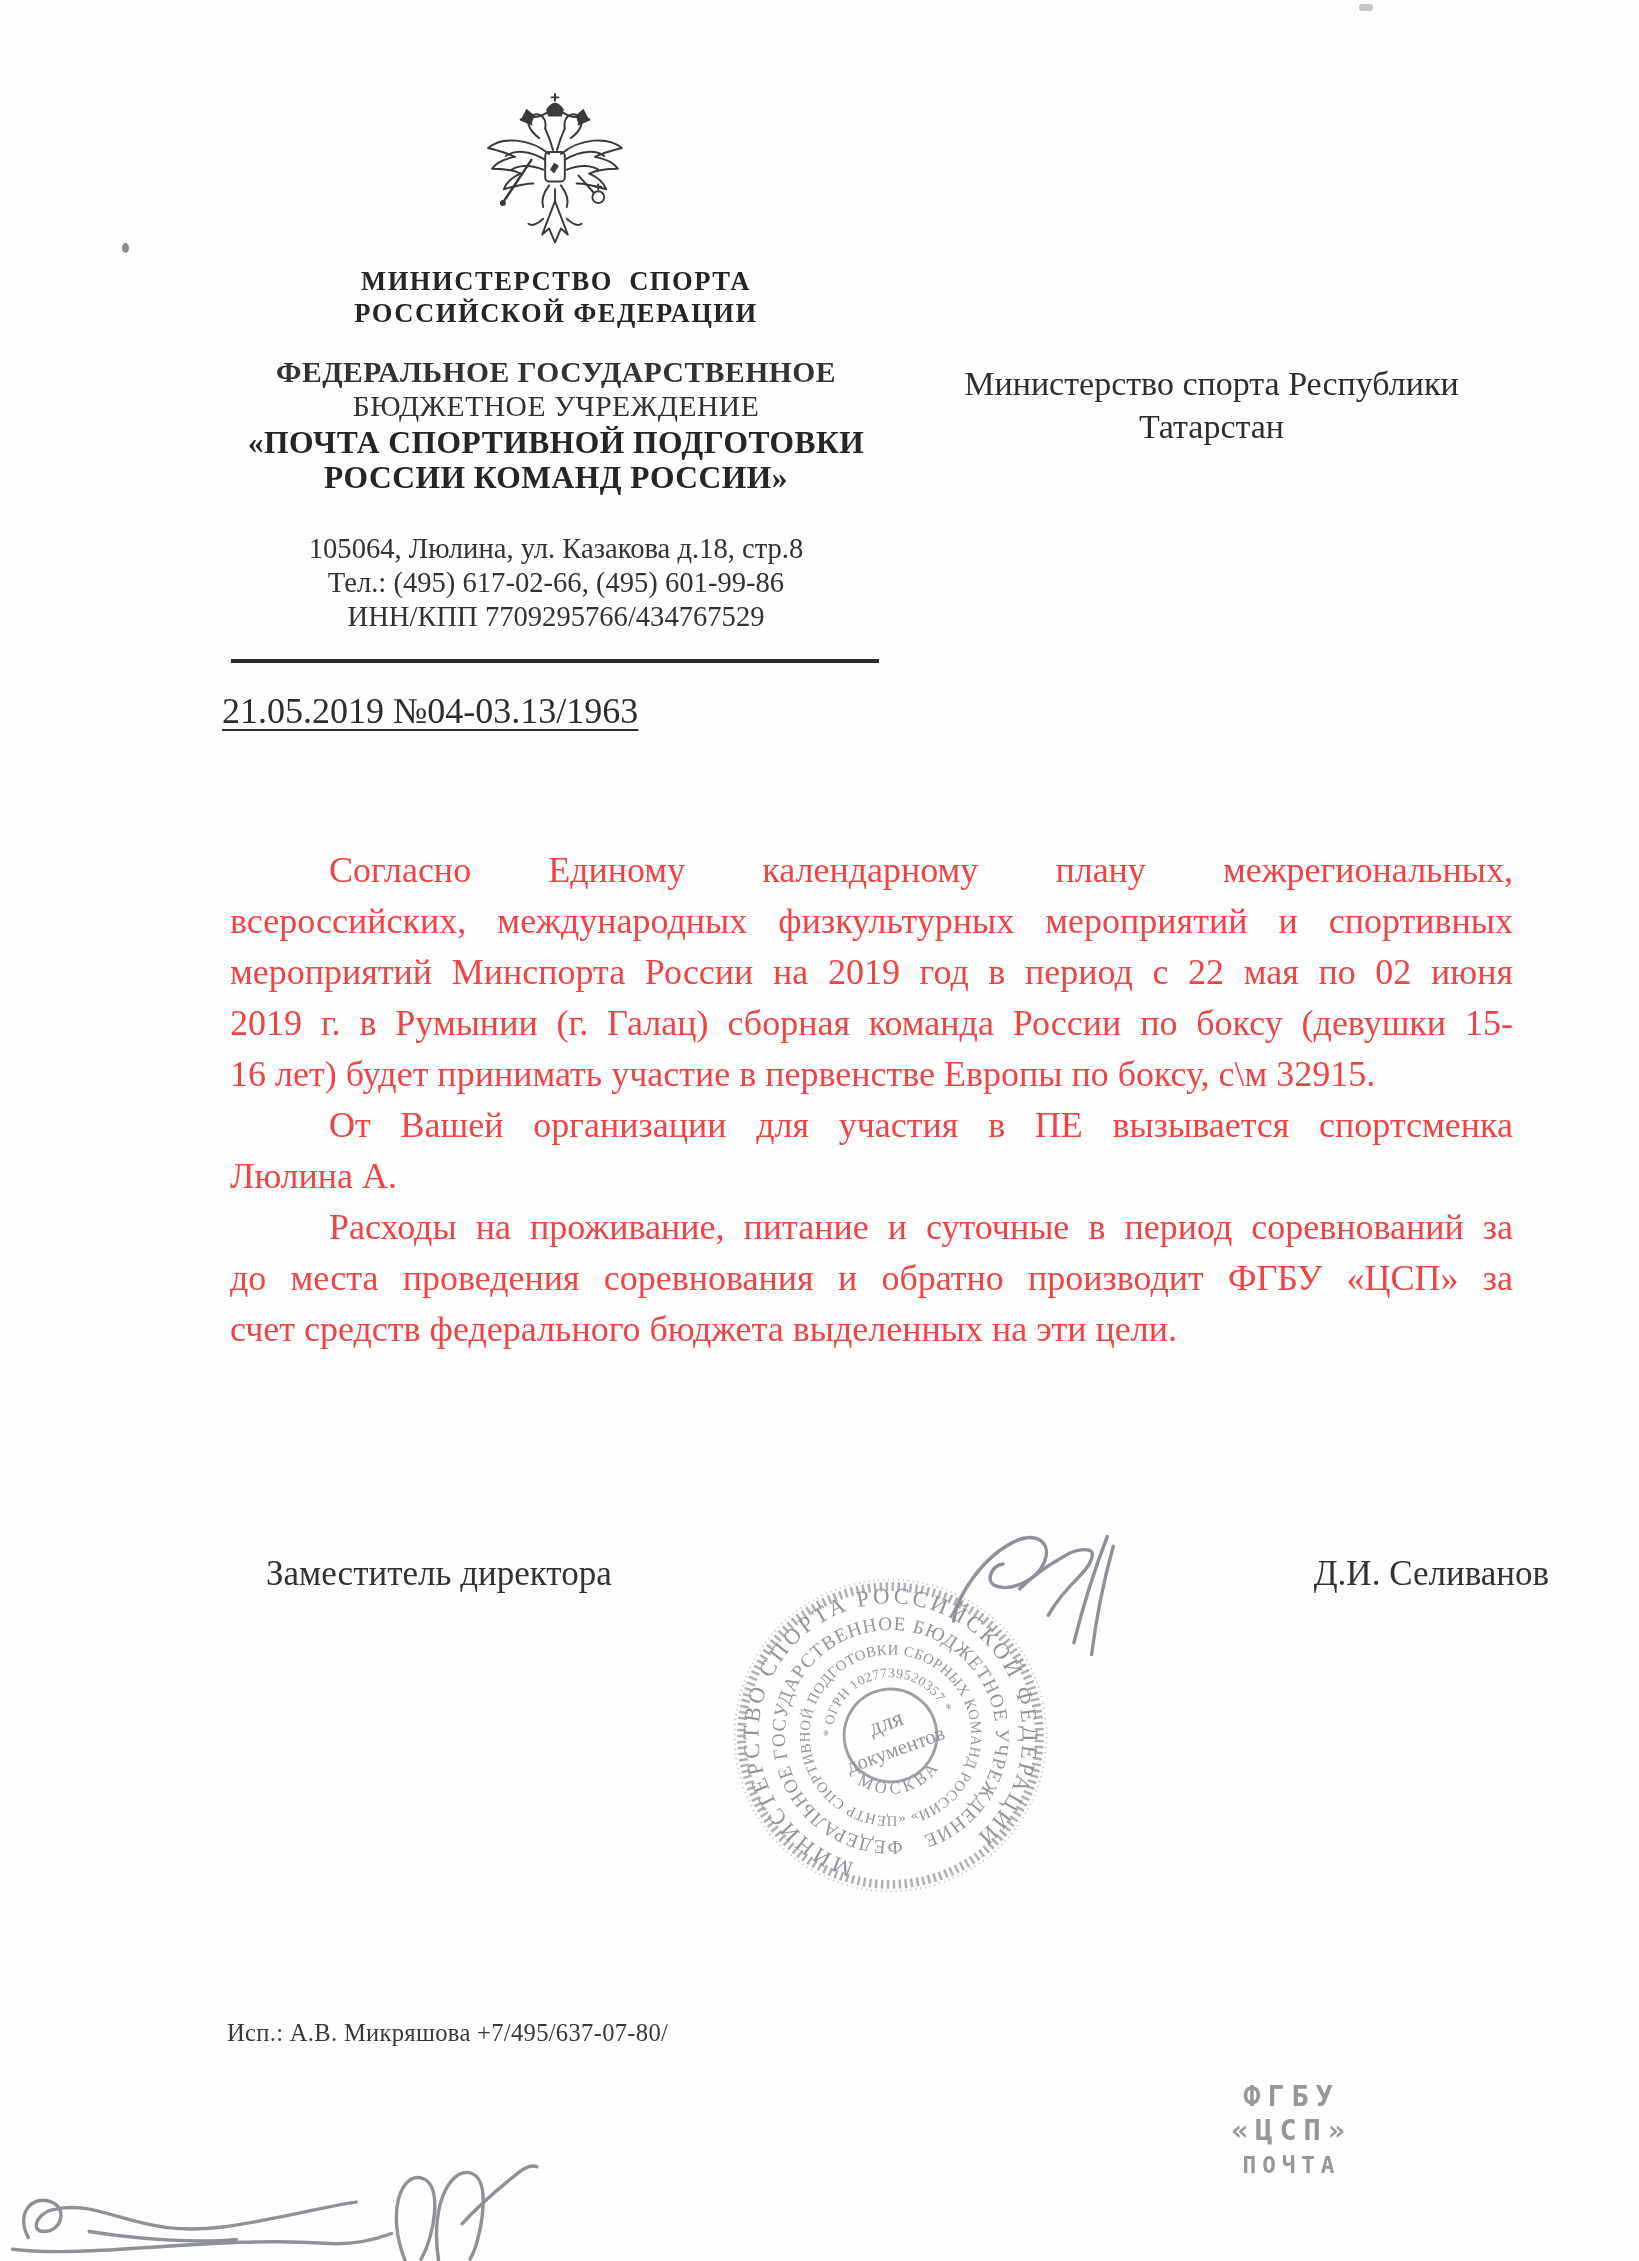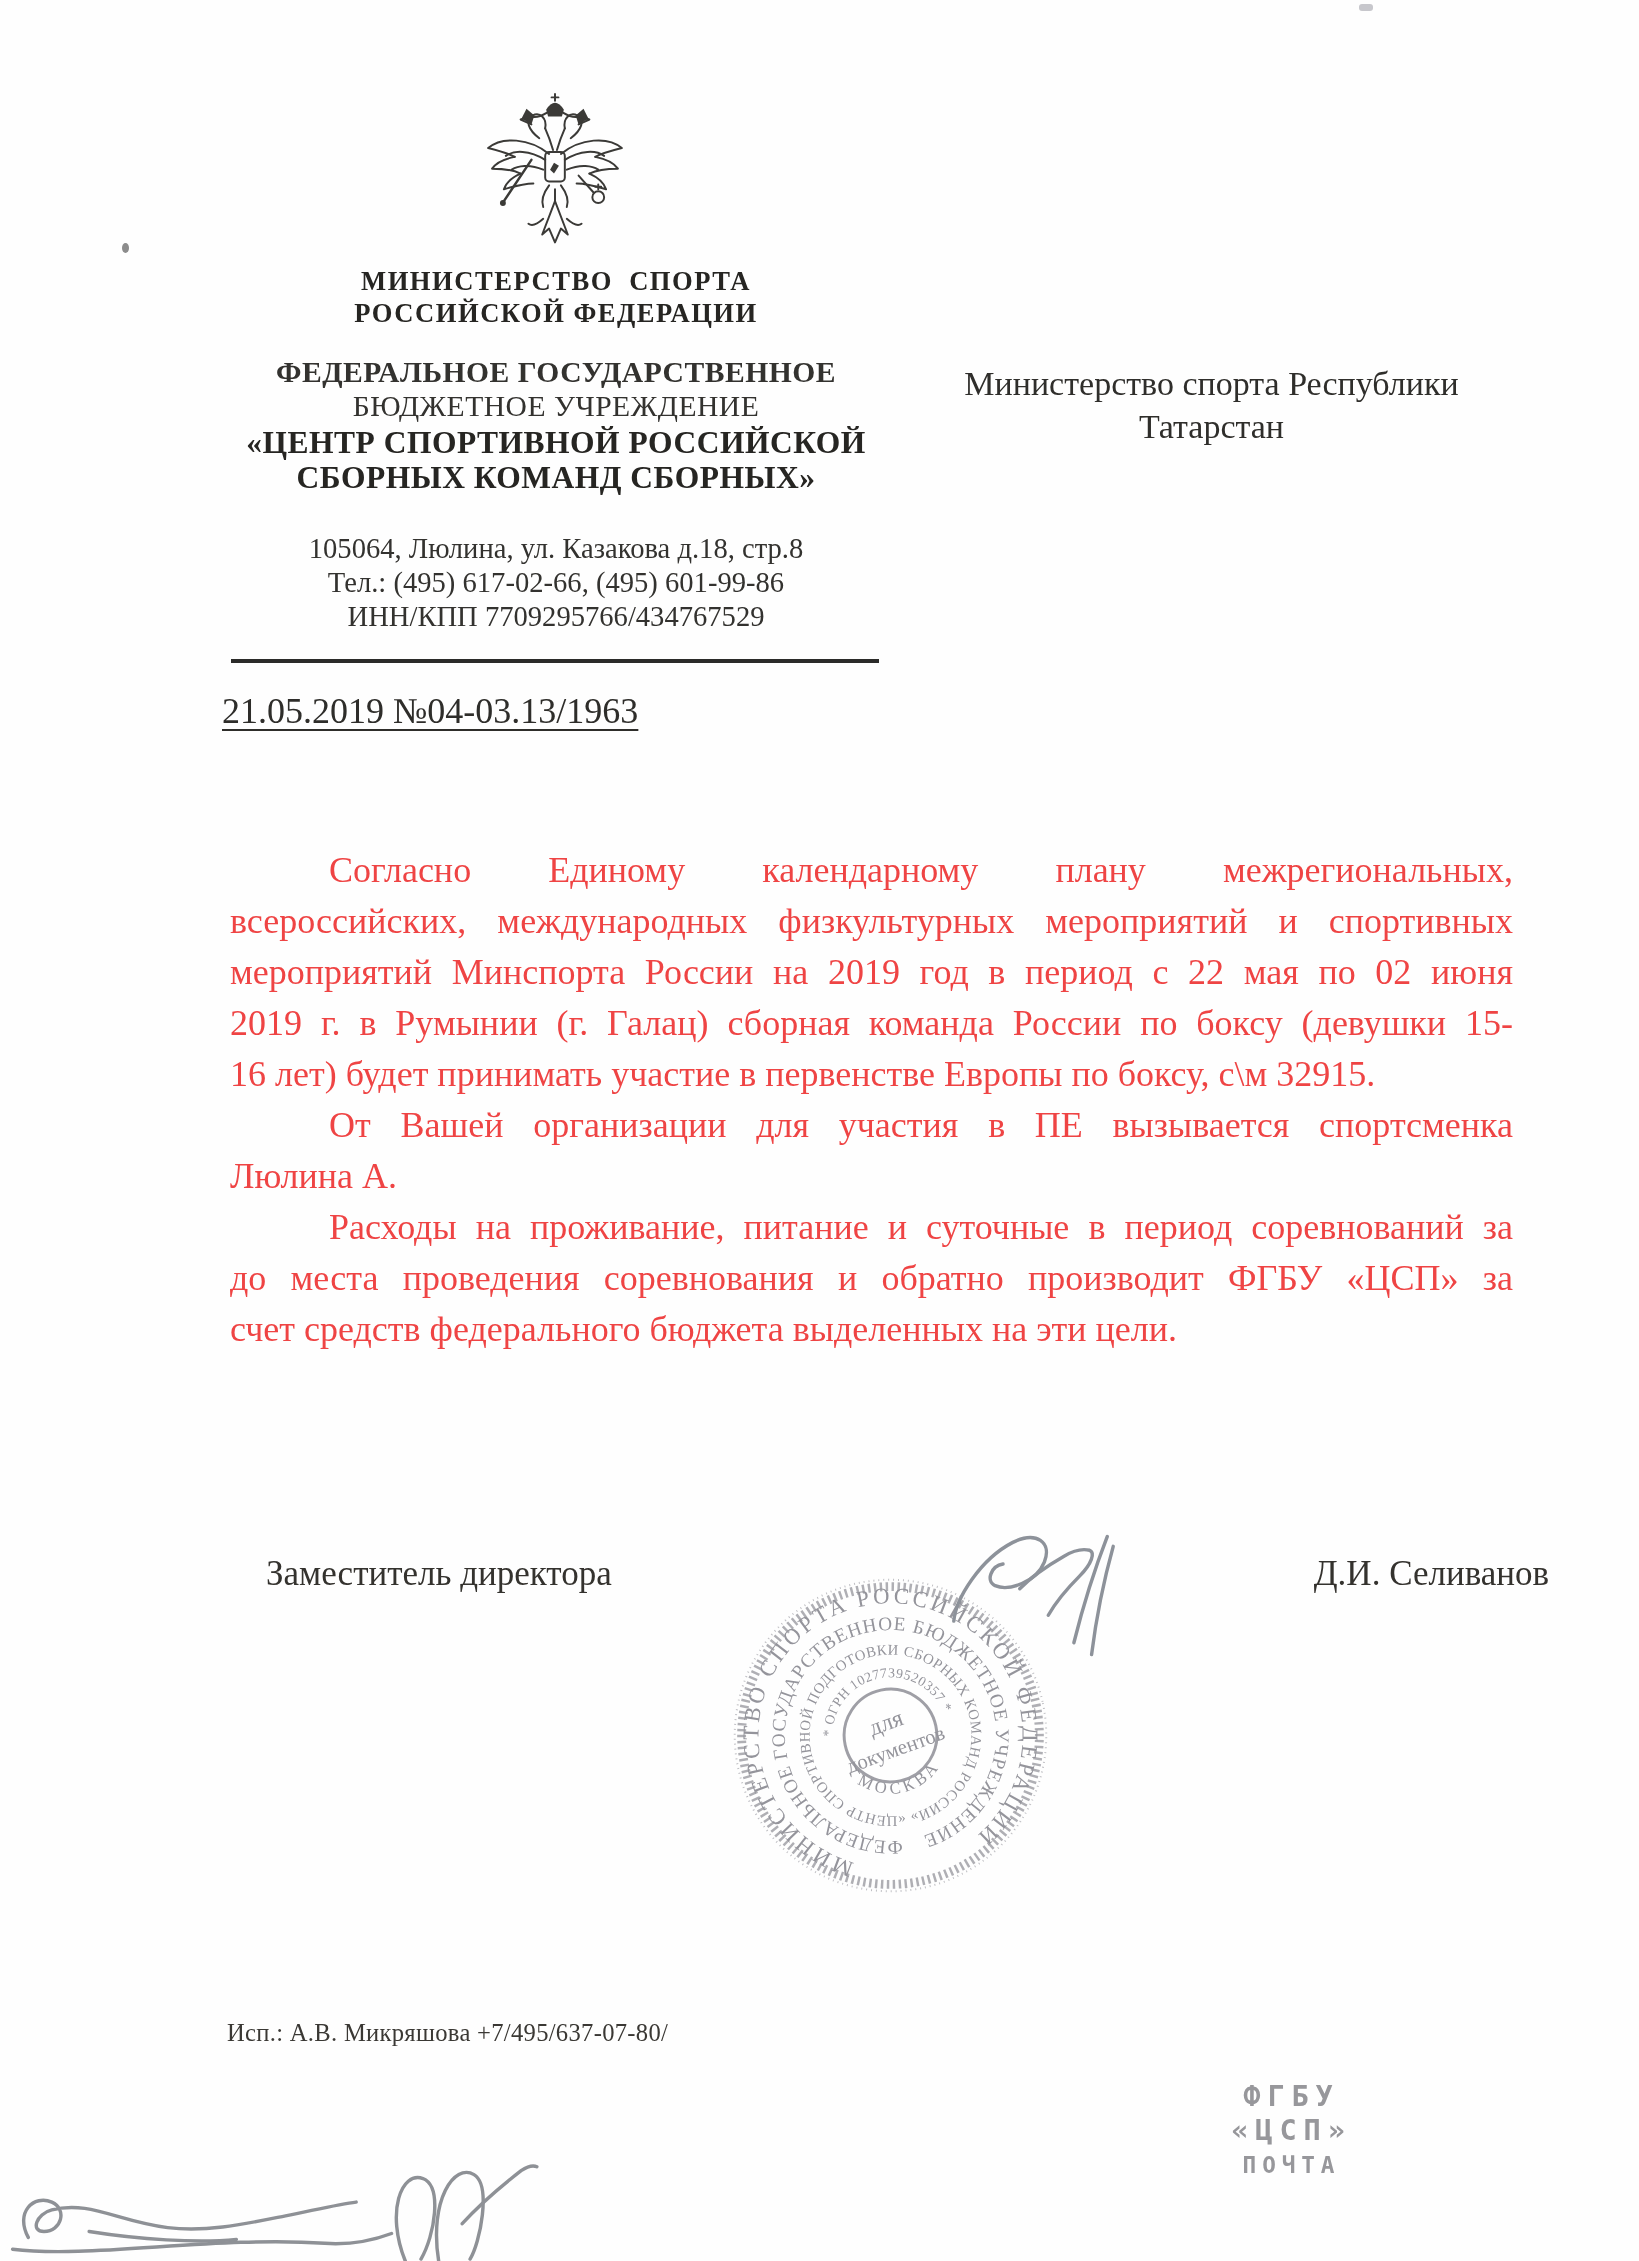--- a/index.html
+++ b/index.html
@@ -85,22 +85,22 @@
     <path d="M100,86 L115,103"></path>
     <circle cx="120" cy="108" r="6"></circle>
     <path d="M120,100 v-5 M117,97.5 h6"></path>
   </svg>
 
   <div class="abs lh-center ministry" style="top:298px;">РОССИЙСКОЙ ФЕДЕРАЦИИ</div>
   <div class="abs lh-center ministry" style="top:266px;">МИНИСТЕРСТВО  СПОРТА</div>
 
   <div class="abs lh-center org" style="top:356px;font-weight:bold;">ФЕДЕРАЛЬНОЕ ГОСУДАРСТВЕННОЕ</div>
   <div class="abs lh-center org" style="top:390px;">БЮДЖЕТНОЕ УЧРЕЖДЕНИЕ</div>
-  <div class="abs lh-center org-bold" style="top:425px;">«ЦЕНТР СПОРТИВНОЙ РОССИЙСКОЙ</div>
-  <div class="abs lh-center org-bold" style="top:460px;">СБОРНЫХ КОМАНД СБОРНЫХ»</div>
+  <div class="abs lh-center org-bold" style="top:425px;">«ПОЧТА СПОРТИВНОЙ ПОДГОТОВКИ</div>
+  <div class="abs lh-center org-bold" style="top:460px;">РОССИИ КОМАНД РОССИИ»</div>
 
   <div class="abs lh-center contact" style="top:533px;">105064, Люлина, ул. Казакова д.18, стр.8</div>
   <div class="abs lh-center contact" style="top:567px;">Тел.: (495) 617-02-66, (495) 601-99-86</div>
   <div class="abs lh-center contact" style="top:601px;">ИНН/КПП 7709295766/434767529</div>
 
   <div class="abs recipient" style="top:365px;">Министерство спорта Республики</div>
   <div class="abs recipient" style="top:408px;">Татарстан</div>
 
   <div class="abs divider" style="top:659px;"></div>
 

